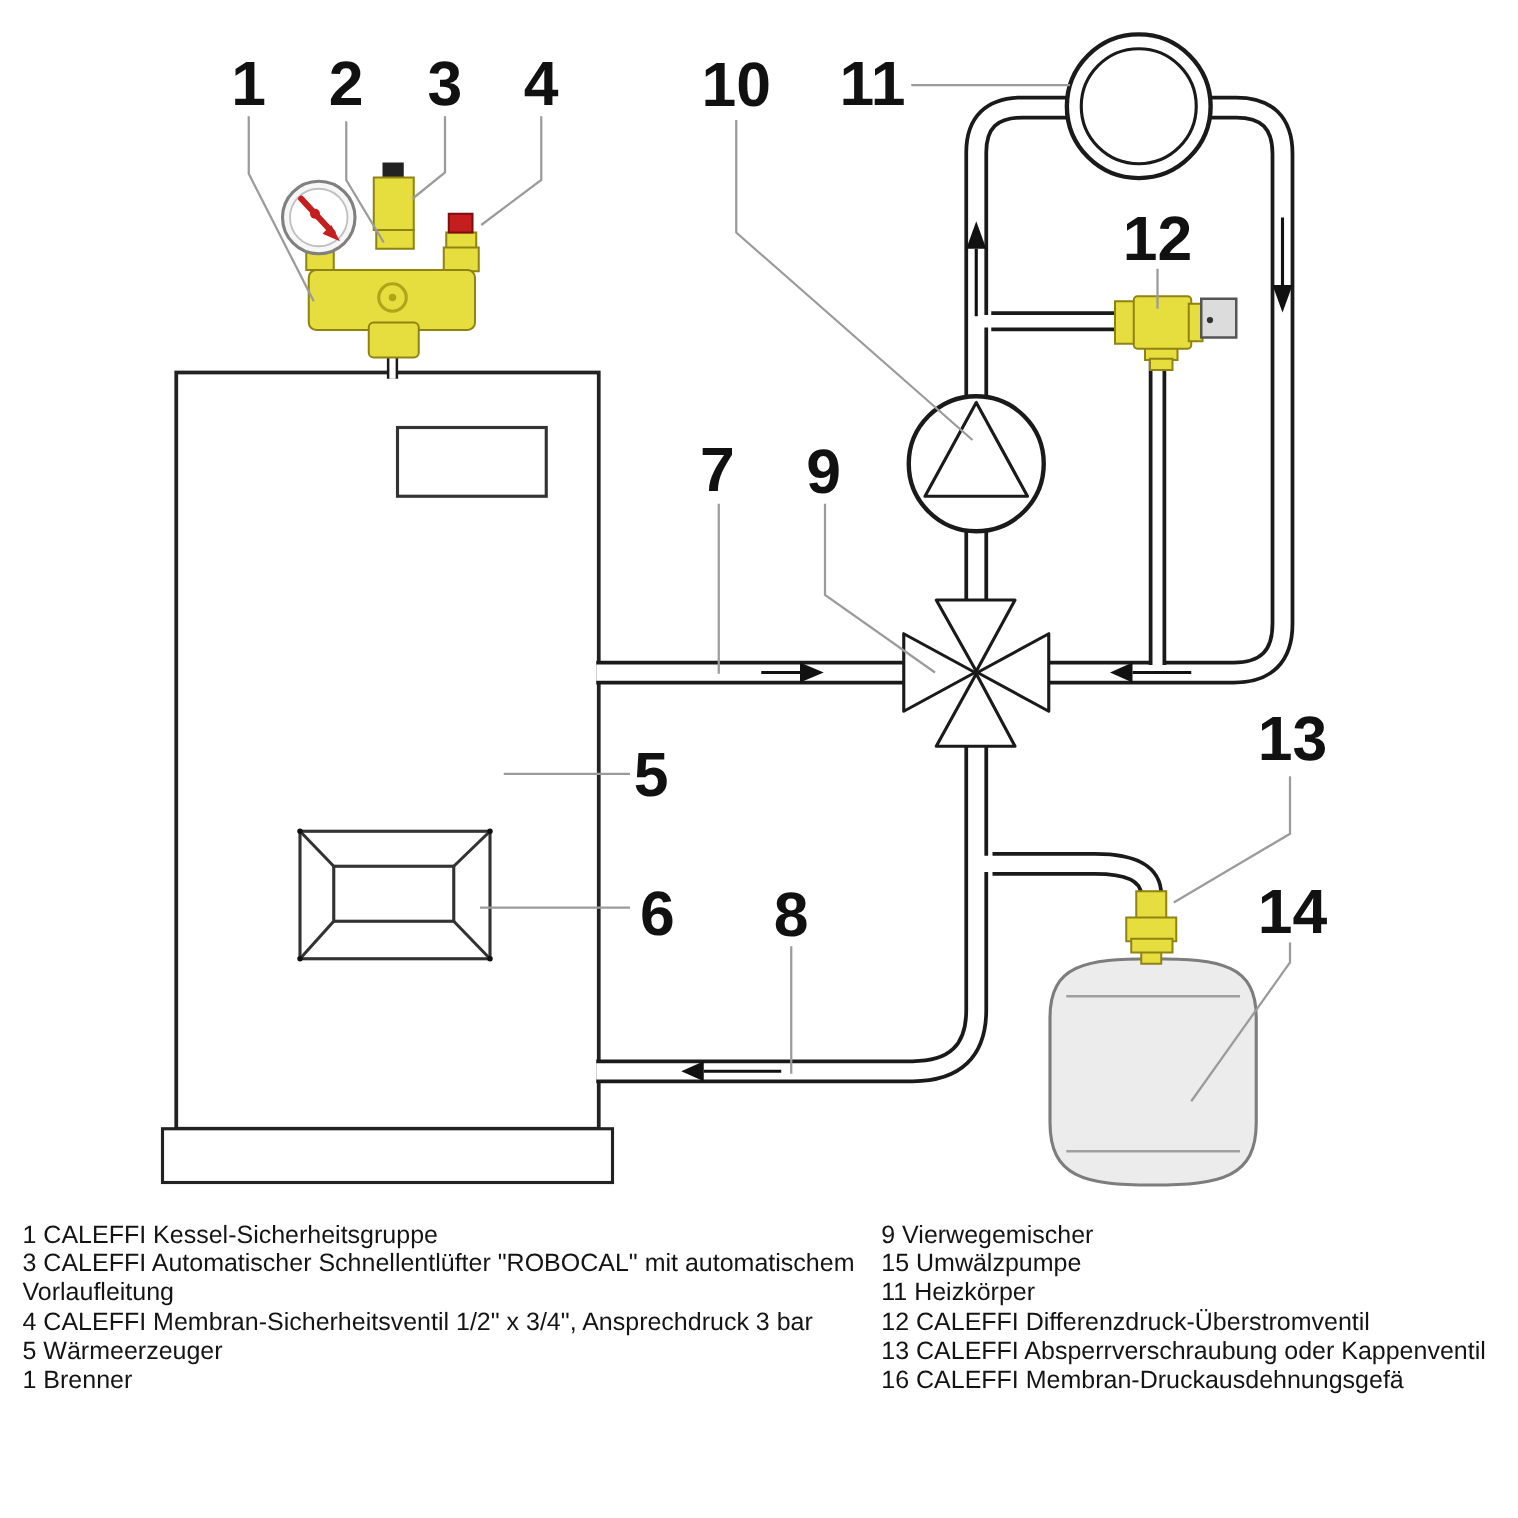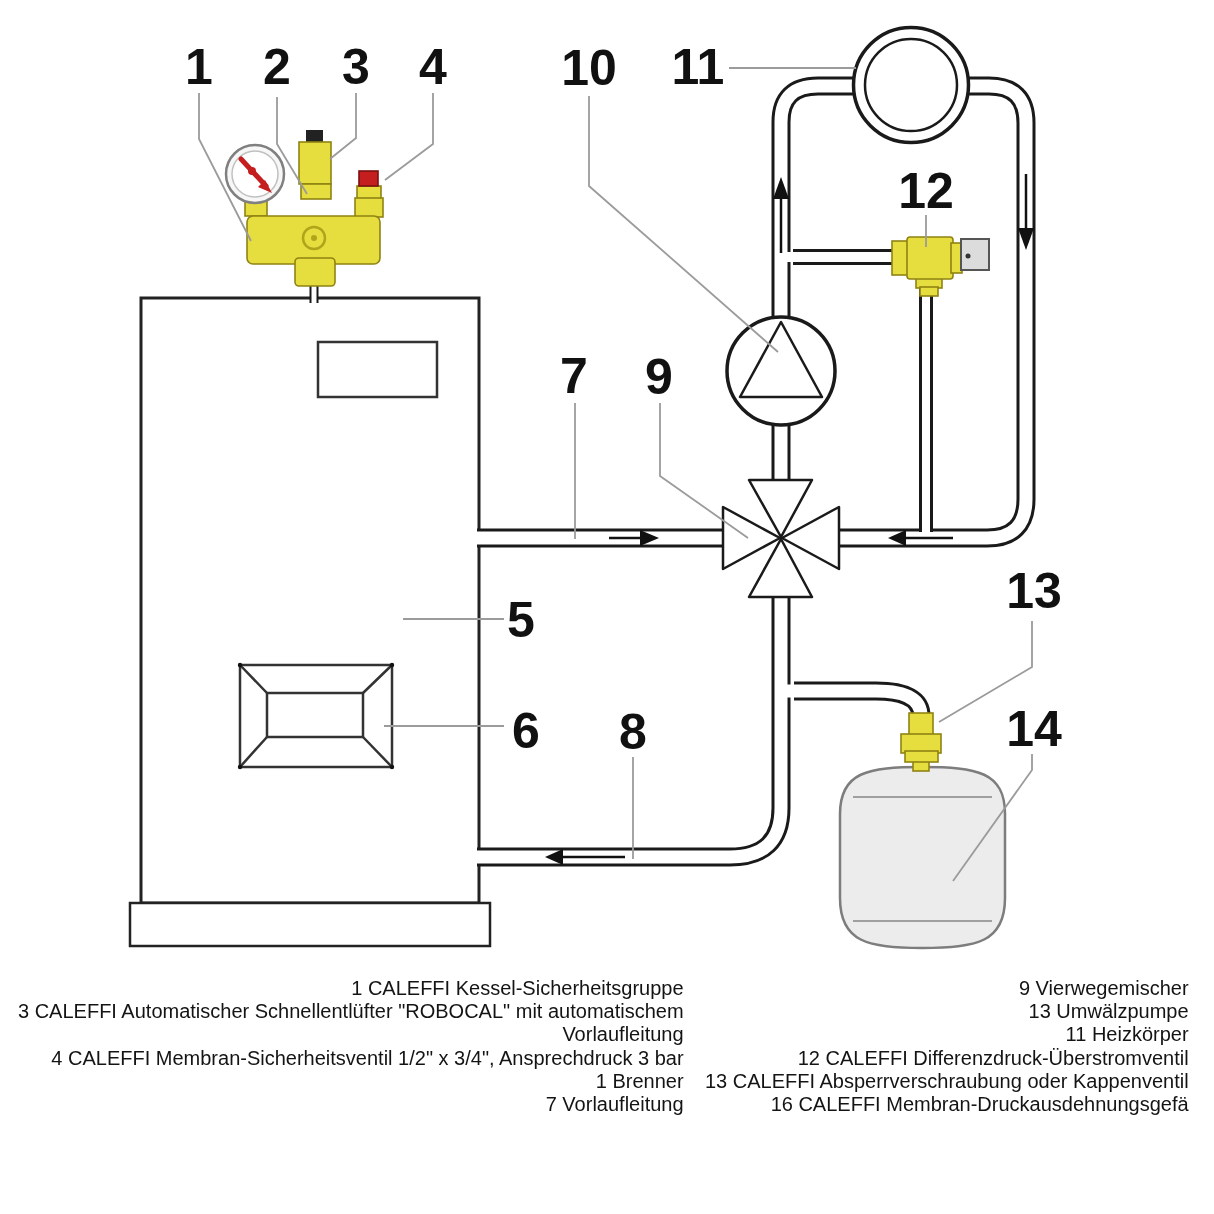--- a/index.html
+++ b/index.html
@@ -17,21 +17,21 @@
   .pb9{stroke:#1a1a1a;stroke-width:9;fill:none;}
   .pw5{stroke:#fff;stroke-width:5;fill:none;}
   .outline{fill:#fff;stroke:#222;stroke-width:3;}
   .thin{fill:none;stroke:#333;stroke-width:2.5;}
   .sym{fill:#fff;stroke:#1a1a1a;stroke-width:2.5;stroke-linejoin:round;}
   .brass{fill:#e6dd3f;stroke:#8f8312;stroke-width:1.6;}
   .leader{fill:none;stroke:#9b9b9b;stroke-width:1.8;}
   .arrow{fill:#111;}
   .ashaft{stroke:#111;stroke-width:2.5;fill:none;}
   .legend-col{position:absolute;font-size:20px;color:#141414;}
-  .legend-col div{height:23.2px;line-height:23.2px;white-space:nowrap;text-align:right;}
+  .legend-col div{height:23.2px;line-height:23.2px;white-space:nowrap;}
 </style>
 </head>
 <body>
 
 <svg id="stage" viewBox="0 0 1214 1214">
 
   <g>
     <rect class="outline" x="141" y="298" width="338" height="605"></rect>
     <rect class="outline" x="130" y="903" width="360" height="43" style="stroke-width:2.5"></rect>
     <rect class="thin" x="318" y="342" width="119" height="55"></rect>
@@ -182,23 +182,23 @@
     <text class="callout" x="1034" y="608">13</text>
     <text class="callout" x="1034" y="746">14</text>
   </g>
 </svg>
 
 <div class="legend-col" style="left:18px;top:977px;">
   <div>1 CALEFFI Kessel-Sicherheitsgruppe</div>
   <div>3 CALEFFI Automatischer Schnellentlüfter "ROBOCAL" mit automatischem</div>
   <div>Vorlaufleitung</div>
   <div>4 CALEFFI Membran-Sicherheitsventil 1/2" x 3/4", Ansprechdruck 3 bar</div>
+  <div>5 Wärmeerzeuger</div>
   <div>1 Brenner</div>
-  <div>7 Vorlaufleitung</div>
 </div>
 <div class="legend-col" style="left:705px;top:977px;">
   <div>9 Vierwegemischer</div>
-  <div>13 Umwälzpumpe</div>
+  <div>15 Umwälzpumpe</div>
   <div>11 Heizkörper</div>
   <div>12 CALEFFI Differenzdruck-Überstromventil</div>
   <div>13 CALEFFI Absperrverschraubung oder Kappenventil</div>
   <div>16 CALEFFI Membran-Druckausdehnungsgefä</div>
 </div>
 
 </body></html>

